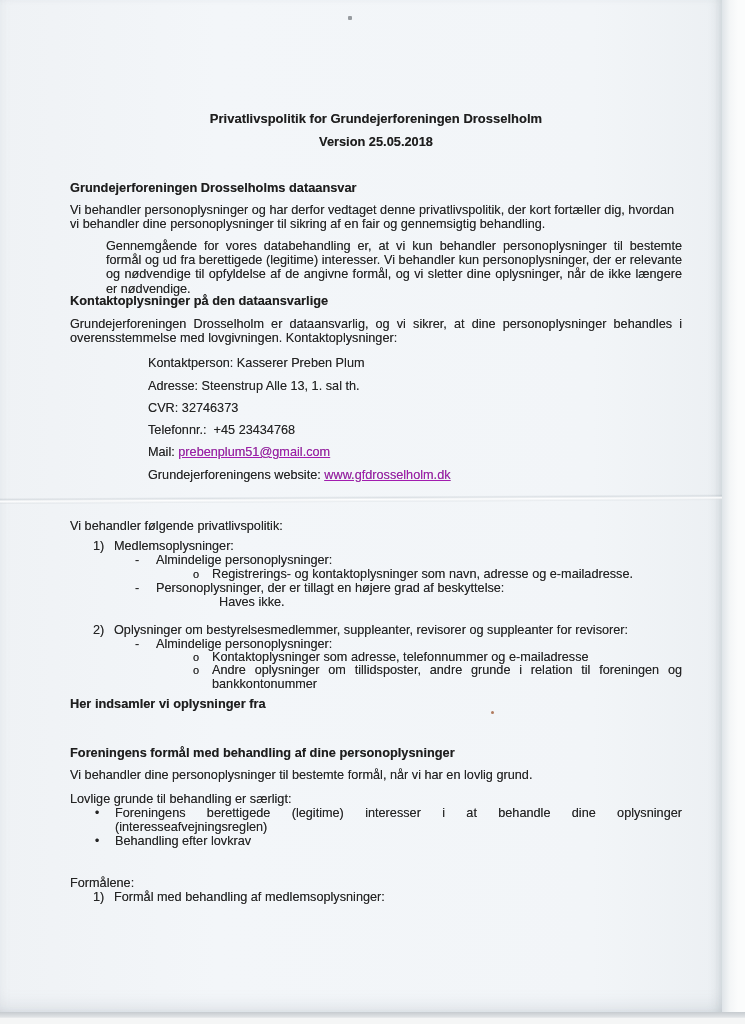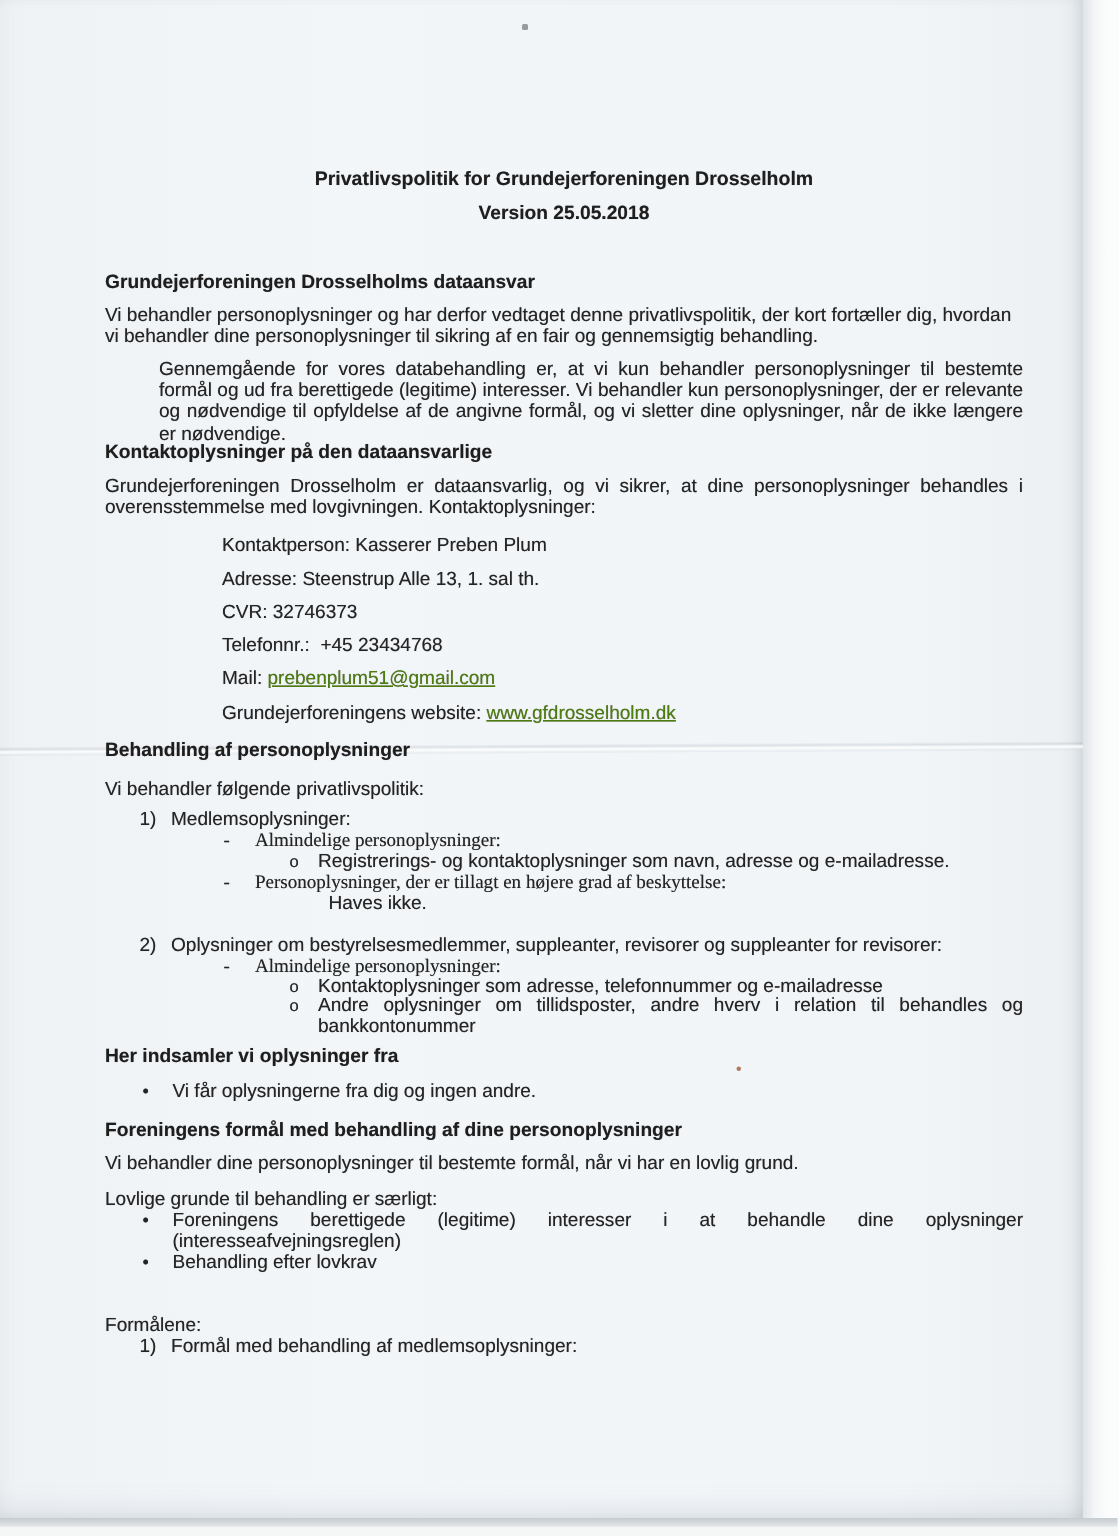--- a/index.html
+++ b/index.html
@@ -53,33 +53,33 @@
   .center { text-align: center; }
   .h { font-weight: bold; font-size: 12.8px; color: #1e1e1e; }
   .title { font-size: 13px; }
   .j  { text-align: justify; margin-left: 36px; }
   .jf { text-align: justify; text-align-last: justify; }
   .para { line-height: 14.2px; }
   .pre { white-space: pre-wrap; }
 
   .ml-contact { left: 78px; }
   .ml-num     { left: 23px; }
-  .ml-dash    { left: 79px; font-family: Liberation Serif, serif; }
+  .ml-dash    { left: 65px; }
   .ml-circ    { left: 123px; }
   .ml-haves   { left: 149px; }
   .ml-bank    { left: 142px; }
   .ml-bullet  { left: 25px; }
   .ml-bullet2 { left: 45px; }
 
   .mk-num    { display: inline-block; width: 21px; }
   .mk-dash   { display: inline-block; width: 21px; }
   .mk-circ   { display: inline-block; width: 19px; font-size: 11px; }
   .mk-bullet { display: inline-block; width: 20px; font-size: 12px; }
 
-  .lk { color: #4d7c0f; text-decoration: underline; cursor: pointer; }
+  .lk { color: #a21caf; text-decoration: underline; cursor: pointer; }
 </style>
 </head>
 <body>
 
 <div class="scan">
   <div class="paper"></div>
   <div class="right-strip"></div>
   <div class="bottom-band"></div>
   <div class="crease"></div>
   <div class="speck speck-gray"></div>
@@ -98,37 +98,35 @@
     <div class="b jf" style="top:317px">Grundejerforeningen Drosselholm er dataansvarlig, og vi sikrer, at dine personoplysninger behandles i</div>
     <div class="b" style="top:331px">overensstemmelse med lovgivningen. Kontaktoplysninger:</div>
 
     <div class="b ml-contact" style="top:356px">Kontaktperson: Kasserer Preben Plum</div>
     <div class="b ml-contact" style="top:379px">Adresse: Steenstrup Alle 13, 1. sal th.</div>
     <div class="b ml-contact" style="top:401px">CVR: 32746373</div>
     <div class="b ml-contact pre" style="top:423px">Telefonnr.:  +45 23434768</div>
     <div class="b ml-contact" style="top:445px"><span class="pre">Mail: </span><a class="lk">prebenplum51@gmail.com</a></div>
     <div class="b ml-contact" style="top:468px"><span class="pre">Grundejerforeningens website: </span><a class="lk">www.gfdrosselholm.dk</a></div>
 
-    <div class="b h" style="top:493px">Behandling af personoplysninger</div>
     <div class="b" style="top:519px">Vi behandler følgende privatlivspolitik:</div>
 
     <div class="b ml-num" style="top:539px"><span class="mk-num">1)</span><span>Medlemsoplysninger:</span></div>
     <div class="b ml-dash" style="top:553px"><span class="mk-dash">-</span><span>Almindelige personoplysninger:</span></div>
     <div class="b ml-circ" style="top:567px"><span class="mk-circ">o</span><span>Registrerings- og kontaktoplysninger som navn, adresse og e-mailadresse.</span></div>
     <div class="b ml-dash" style="top:581px"><span class="mk-dash">-</span><span>Personoplysninger, der er tillagt en højere grad af beskyttelse:</span></div>
     <div class="b ml-haves" style="top:595px">Haves ikke.</div>
 
     <div class="b ml-num" style="top:623px"><span class="mk-num">2)</span><span>Oplysninger om bestyrelsesmedlemmer, suppleanter, revisorer og suppleanter for revisorer:</span></div>
     <div class="b ml-dash" style="top:637px"><span class="mk-dash">-</span><span>Almindelige personoplysninger:</span></div>
     <div class="b ml-circ" style="top:650px"><span class="mk-circ">o</span><span>Kontaktoplysninger som adresse, telefonnummer og e-mailadresse</span></div>
-    <div class="b ml-circ jf" style="top:663px"><span class="mk-circ">o</span><span>Andre oplysninger om tillidsposter, andre hverv i relation til behandles og</span></div>
+    <div class="b ml-circ jf" style="top:663px"><span class="mk-circ">o</span><span>Andre oplysninger om tillidsposter, andre grunde i relation til foreningen og</span></div>
     <div class="b ml-bank" style="top:677px">bankkontonummer</div>
 
     <div class="b h" style="top:697px">Her indsamler vi oplysninger fra</div>
-    <div class="b ml-bullet" style="top:720px"><span class="mk-bullet">•</span><span>Vi får oplysningerne fra dig og ingen andre.</span></div>
 
     <div class="b h" style="top:746px">Foreningens formål med behandling af dine personoplysninger</div>
     <div class="b" style="top:768px">Vi behandler dine personoplysninger til bestemte formål, når vi har en lovlig grund.</div>
     <div class="b" style="top:792px">Lovlige grunde til behandling er særligt:</div>
 
     <div class="b ml-bullet jf" style="top:806px"><span class="mk-bullet">•</span><span>Foreningens berettigede (legitime) interesser i at behandle dine oplysninger</span></div>
     <div class="b ml-bullet2" style="top:820px">(interesseafvejningsreglen)</div>
     <div class="b ml-bullet" style="top:834px"><span class="mk-bullet">•</span><span>Behandling efter lovkrav</span></div>
 
     <div class="b" style="top:876px">Formålene:</div>

